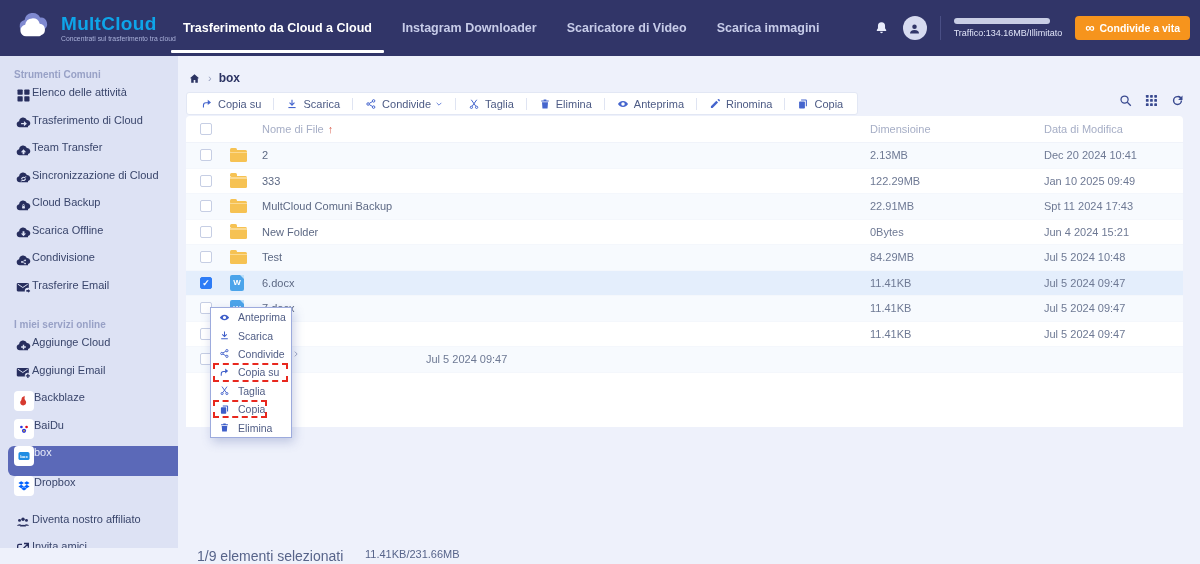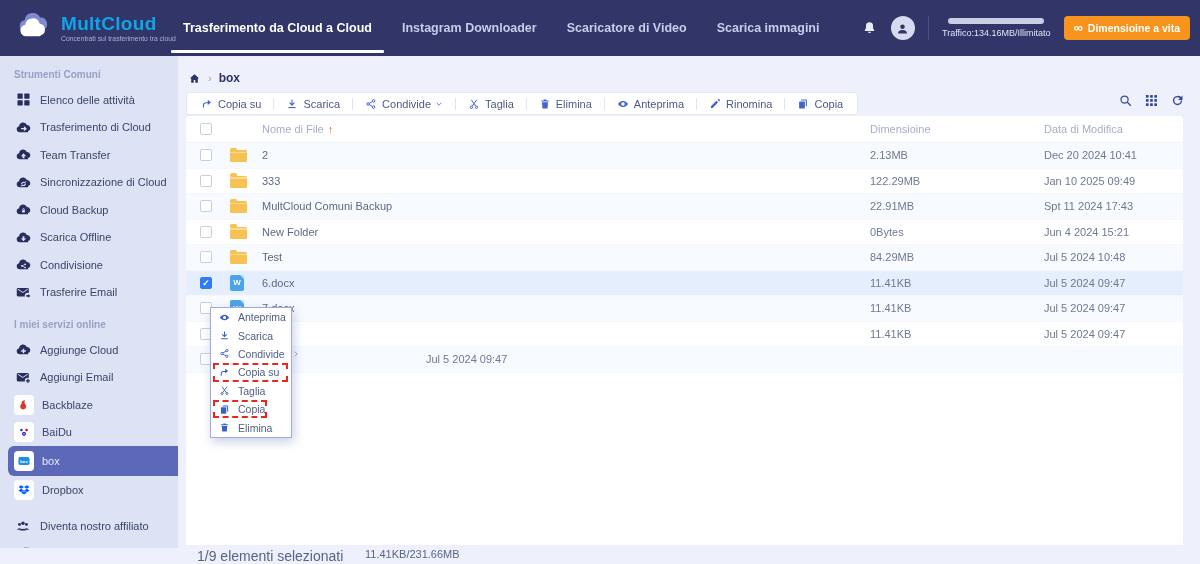--- a/index.html
+++ b/index.html
@@ -11,50 +11,50 @@
   .logo-title{color:#0ea5e9;font-size:19px;font-weight:bold;letter-spacing:.3px;line-height:19px}
   .logo-tag{color:#aab1d9;font-size:6.8px;margin-top:2px;white-space:nowrap}
   .tabs{display:flex;height:56px}
   .tab{display:flex;align-items:center;padding:0 15px;color:#c7cce9;font-size:12.5px;font-weight:bold;position:relative;cursor:pointer;white-space:nowrap}
   .tab.active{color:#fff}
   .tab.active::after{content:"";position:absolute;left:3px;right:3px;bottom:3px;height:3px;background:#fff;border-radius:1px}
   .nav-right{margin-left:auto;display:flex;align-items:center;gap:13px;padding-right:10px}
   .bell{color:#e9ecfb;display:flex}
   .avatar{width:24px;height:24px;border-radius:50%;background:#d7dbf0;color:#313568;display:flex;align-items:center;justify-content:center}
   .nav-divider{width:1px;height:24px;background:#4a4f85}
-  .traffic{display:flex;flex-direction:column;gap:4px;align-items:center}
+  .traffic{display:flex;flex-direction:column;gap:4px;align-items:flex-start}
   .traffic-bar{width:96px;height:6px;border-radius:3px;background:#c9cee5}
   .traffic-label{color:#e0e4f8;font-size:9px;white-space:nowrap}
   .upgrade{background:#f6941d;color:#fff;font-size:10.5px;font-weight:bold;border-radius:4px;
            padding:6px 10px;display:flex;gap:5px;align-items:center;cursor:pointer;white-space:nowrap}
   .inf{font-size:13px;line-height:10px;font-weight:bold}
   
   .sidebar{position:absolute;left:0;top:56px;bottom:16px;width:214px;background:#dde2f4;overflow:hidden}
   .side-title{color:#98a1c6;font-size:10px;font-weight:bold;padding:13px 0 6px 14px}
-  .side-item{display:flex;align-items:center;gap:8px;height:27.5px;padding-left:14px;color:#39456b;font-size:11px;cursor:pointer;box-sizing:border-box}
+  .side-item{display:flex;align-items:flex-start;gap:0;height:27.5px;padding-left:14px;color:#39456b;font-size:11px;cursor:pointer;box-sizing:border-box}
   .side-item .ic{width:18px;height:18px;color:#272e5e;display:flex;align-items:center;justify-content:center;flex-shrink:0}
   .side-item.tile .ic{background:#fff;border-radius:4px;width:20px;height:20px}
   .side-item.sel{background:#5b69b8;border-radius:6px;margin:0 20px 0 8px;padding-left:6px;color:#e7eaf9;height:30px}
   .side-footer{margin-top:9px}
   .scroll-thumb{position:absolute;right:1px;top:342px;width:4px;height:48px;border-radius:2px;background:#b3bad8}
   
   .content{position:absolute;left:178px;top:56px;right:0;bottom:0;background:#eef1fb}
   .breadcrumb{position:absolute;left:10px;top:15px;display:flex;align-items:center;gap:7px;font-size:12px;color:#2c3463;font-weight:bold}
   .crumb-home{color:#2c3463;display:flex;cursor:pointer}
   .crumb-sep{color:#9aa2c0;font-weight:normal;font-size:11px}
   .toolbar{position:absolute;left:8px;top:36px;height:23px;display:inline-flex;align-items:center;background:#fff;
            border:1px solid #e2e7f4;border-radius:3px;padding:0 2px;box-sizing:border-box}
   .tb-btn{display:flex;align-items:center;gap:5px;padding:0 12px;font-size:11px;color:#4c5a84;cursor:pointer;white-space:nowrap}
   .tb-btn .ic{color:#4565cd;display:flex}
   .tb-caret{color:#4565cd;display:flex;margin-left:-1px}
   .tb-sep{width:1px;height:12px;background:#dfe4f2}
   .view-icons{position:absolute;right:15px;top:37px;display:flex;gap:11px;color:#39498f}
   .view-icons span{display:flex;cursor:pointer}
   
-  .card{position:absolute;left:8px;top:60px;width:997px;height:429px;background:#fff;border-radius:4px 4px 0 0}
+  .card{position:absolute;left:8px;top:60px;width:997px;height:311px;background:#fff;border-radius:4px 4px 0 0}
   .thead{display:flex;align-items:center;height:26px;font-size:11px;color:#a6aec6;border-bottom:1px solid #f0f3fa}
   .trow{display:flex;align-items:center;height:25.5px;font-size:11px;color:#5d6984;border-bottom:1px solid #f4f7fc;box-sizing:border-box;cursor:pointer}
   .trow.alt{background:#f7fafe}
   .trow.sel{background:#e4eefc}
   .col-check{width:26px;padding-left:14px;box-sizing:content-box;display:flex;flex-shrink:0}
   .col-icon{width:26px;display:flex;justify-content:flex-start;padding-left:4px;box-sizing:border-box;flex-shrink:0}
   .col-name{flex:1;padding-left:10px;white-space:nowrap;overflow:hidden}
   .col-size{width:174px;flex-shrink:0;color:#6e7994}
   .col-date{width:139px;flex-shrink:0;color:#6e7994}
   .thead .col-size,.thead .col-date{color:#a6aec6}
@@ -113,21 +113,21 @@
           <path d="M4.8 20a7.2 5.6 0 0114.4 0z"></path>
         </svg>
       </span>
     <span class="nav-divider"></span>
     <span class="traffic">
       <span class="traffic-bar"></span>
       <span class="traffic-label">Traffico:134.16MB/Illimitato</span>
     </span>
     <span class="upgrade">
       <span class="inf">∞</span>
-      <span>Dimensioine a vita</span>
+      <span>Condivide a vita</span>
     </span>
   </div>
 </div>
 
 <div class="sidebar" id="sidebar">
     <div class="side-title">Strumenti Comuni</div>
     <div class="side-item">
        <span class="ic">
         <svg width="17" height="17" viewBox="0 0 24 24" fill="currentColor" xmlns="http://www.w3.org/2000/svg">
           <rect x="3.5" y="3.5" width="7.4" height="7.4" rx="1"></rect>

